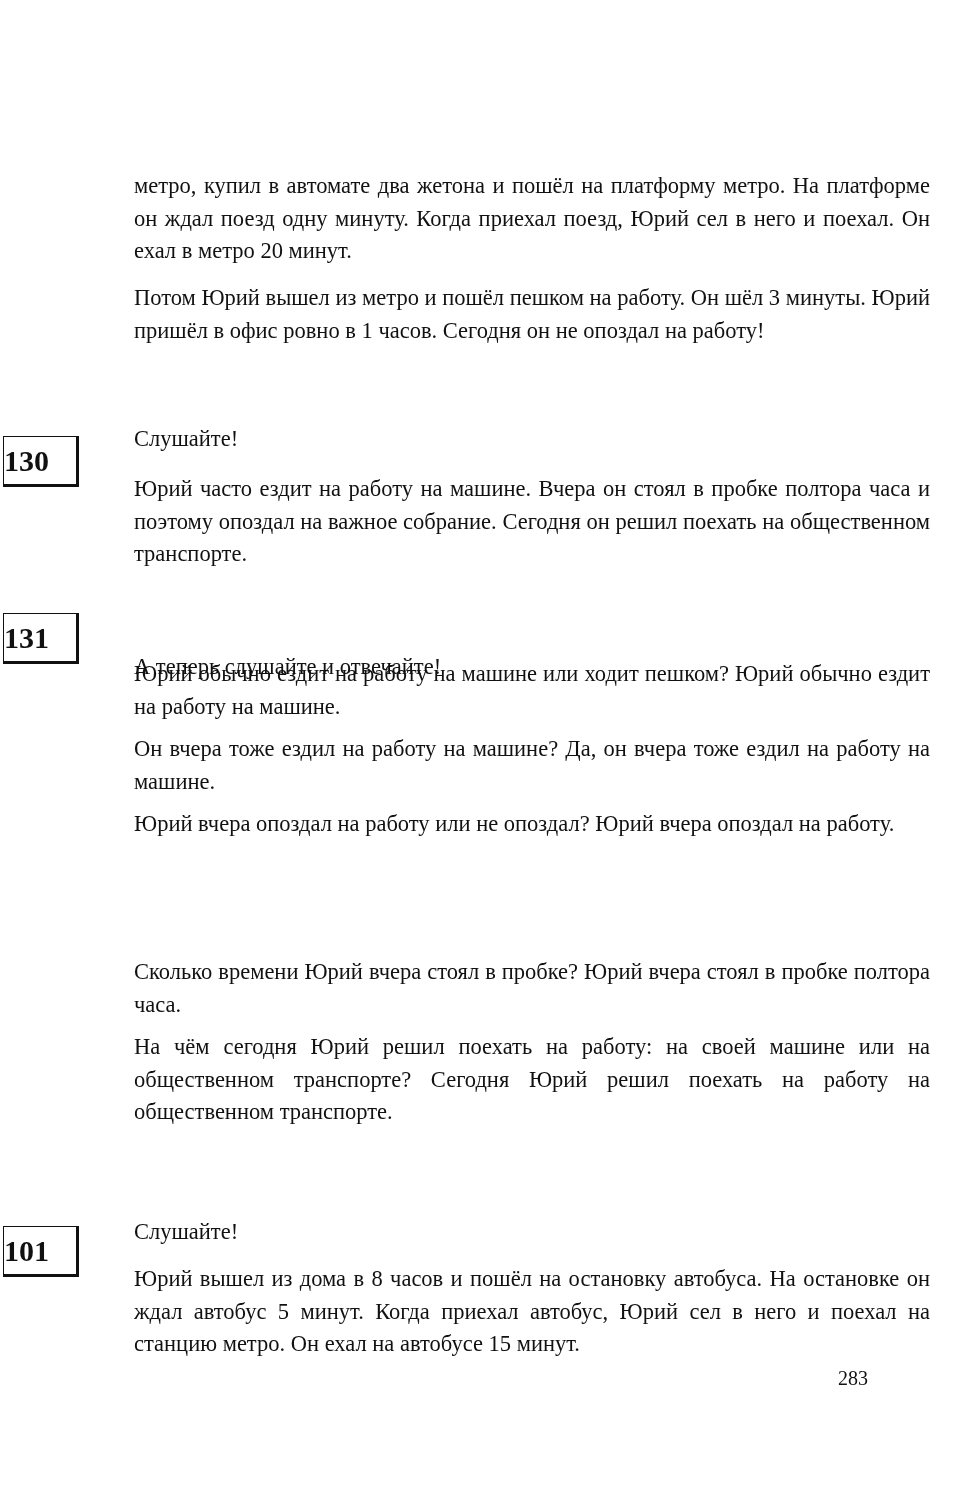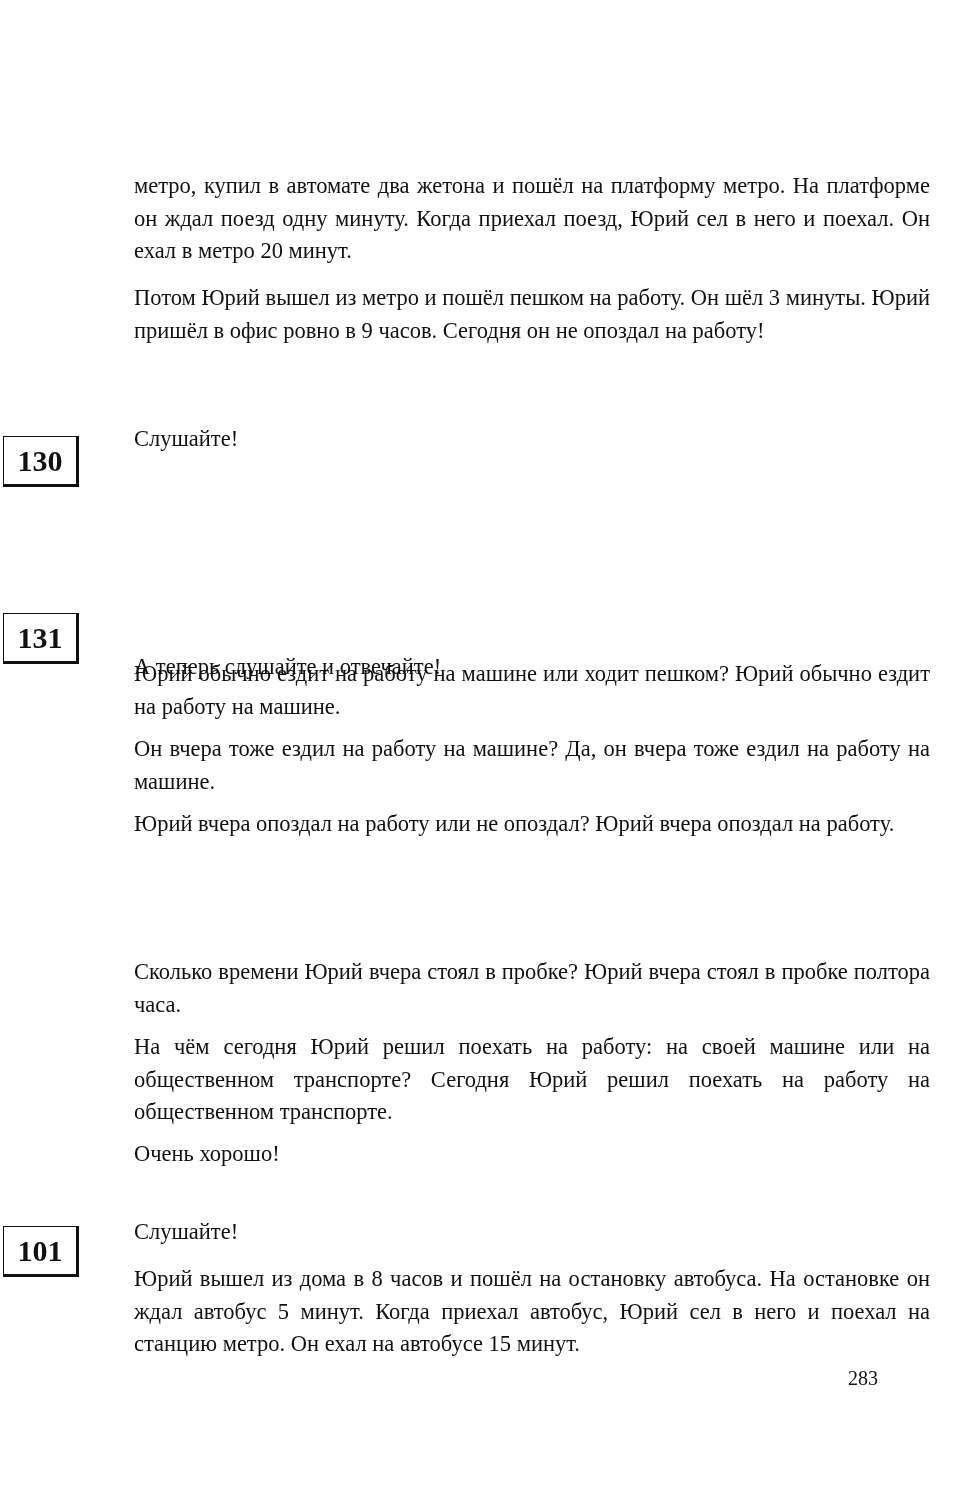--- a/index.html
+++ b/index.html
@@ -12,46 +12,45 @@
   .p {
     position: absolute; left: 134px; width: 796px;
     font-size: 22.5px; line-height: 32.5px;
     text-align: justify; margin: 0;
   }
   .numbox {
     position: absolute; left: 3px; width: 76px; height: 51px;
     border: 1.5px solid #111; border-right-width: 3px; border-bottom-width: 3px;
     box-sizing: border-box;
     font-weight: bold; font-size: 30px; line-height: 48px;
-    text-align: center;
   }
   .pagenum {
-    position: absolute; right: 30px; top: 1367px;
+    position: absolute; right: 40px; top: 1367px;
     font-size: 20px;
     font-family: Liberation Serif, serif;
   }
 </style>
 </head>
 <body>
 
 <div class="page">
 
   <p class="p" style="top:170px">метро, купил в автомате два жетона и пошёл на платформу метро. На платформе он ждал поезд одну минуту. Когда приехал поезд, Юрий сел в него и поехал. Он ехал в метро 20 минут.</p>
-  <p class="p" style="top:282px">Потом Юрий вышел из метро и пошёл пешком на работу. Он шёл 3 минуты. Юрий пришёл в офис ровно в 9 часов. Сегодня он не опоздал на работу!</p>
+  <p class="p" style="top:282px">Потом Юрий вышел из метро и пошёл пешком на работу. Он шёл 3 минуты. Юрий пришёл в офис ровно в 1 часов. Сегодня он не опоздал на работу!</p>
 
   <div class="numbox" style="top:436px">130</div>
   <p class="p" style="top:423px">Слушайте!</p>
+  <p class="p" style="top:473px">Юрий часто ездит на работу на машине. Вчера он стоял в пробке полтора часа и поэтому опоздал на важное собрание. Сегодня он решил поехать на общественном транспорте.</p>
 
   <div class="numbox" style="top:613px">131</div>
   <p class="p" style="top:651px">А теперь слушайте и отвечайте!</p>
   <p class="p" style="top:658px">Юрий обычно ездит на работу на машине или ходит пешком? Юрий обычно ездит на работу на машине.</p>
   <p class="p" style="top:808px">Юрий вчера опоздал на работу или не опоздал?  Юрий вчера опоздал на работу.</p>
   <p class="p" style="top:733px">Он вчера тоже ездил на работу на машине?  Да, он вчера тоже ездил на работу на машине.</p>
   <p class="p" style="top:956px">Сколько времени Юрий вчера стоял в пробке?  Юрий вчера стоял в пробке полтора часа.</p>
   <p class="p" style="top:1031px">На чём сегодня Юрий решил поехать на работу: на своей машине или на общественном транспорте?  Сегодня Юрий решил поехать на работу на общественном транспорте.</p>
-  <p class="p" style="top:1138px">Очень хорошо!</p>
 
   <div class="numbox" style="top:1226px">101</div>
   <p class="p" style="top:1216px">Слушайте!</p>
   <p class="p" style="top:1263px">Юрий вышел из дома в 8 часов и пошёл на остановку автобуса. На остановке он ждал автобус 5 минут. Когда приехал автобус, Юрий сел в него и поехал на станцию метро. Он ехал на автобусе 15 минут.</p>
 
   <div class="pagenum">283</div>
 </div>
 
 </body></html>

